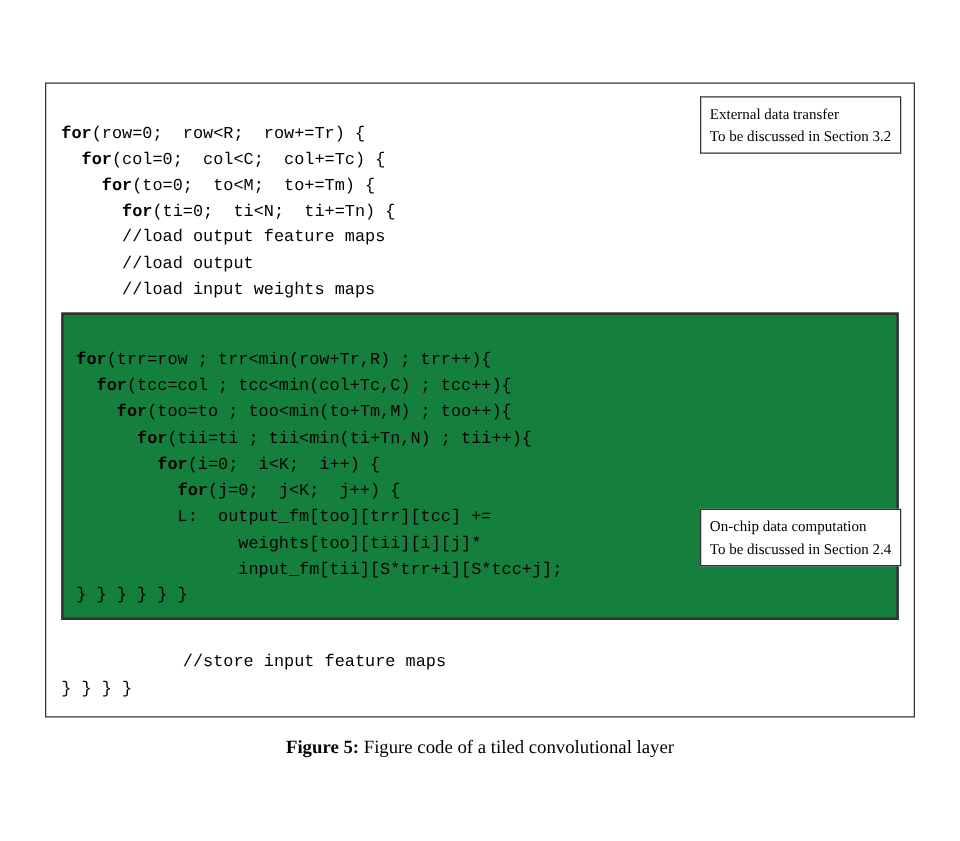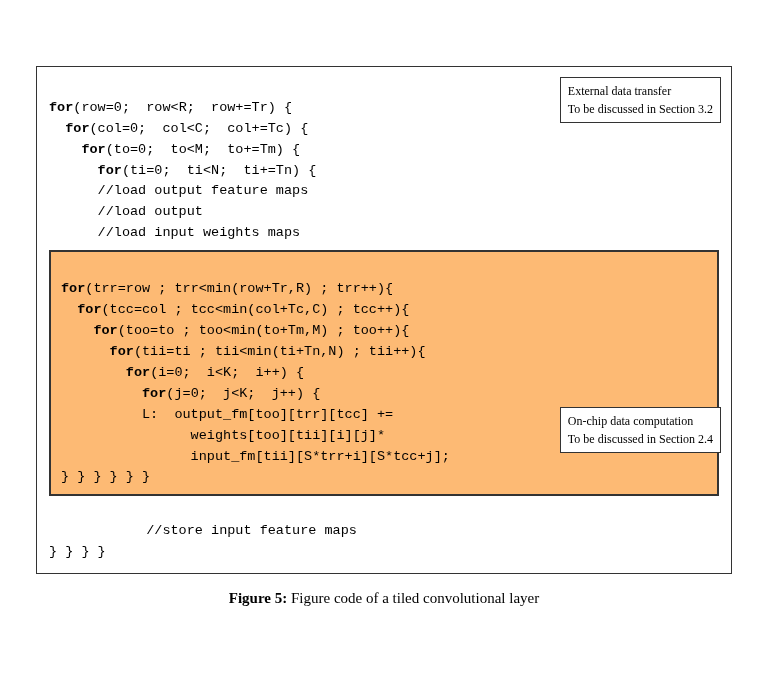--- a/index.html
+++ b/index.html
@@ -61,21 +61,21 @@
     }
 
     .outer-code-area {
       padding-right: 210px;
     }
 
     .inner-box {
       border: 2px solid #333;
       margin: 6px 0 4px 0;
       padding: 6px 10px 6px 10px;
-      background: #fdba74;
+      background: #15803d;
     }
 
     .italic-comment {
     }
 
     .figure-caption {
       text-align: center;
       font-family: serif;
       font-size: 15px;
       margin-top: 8px;

